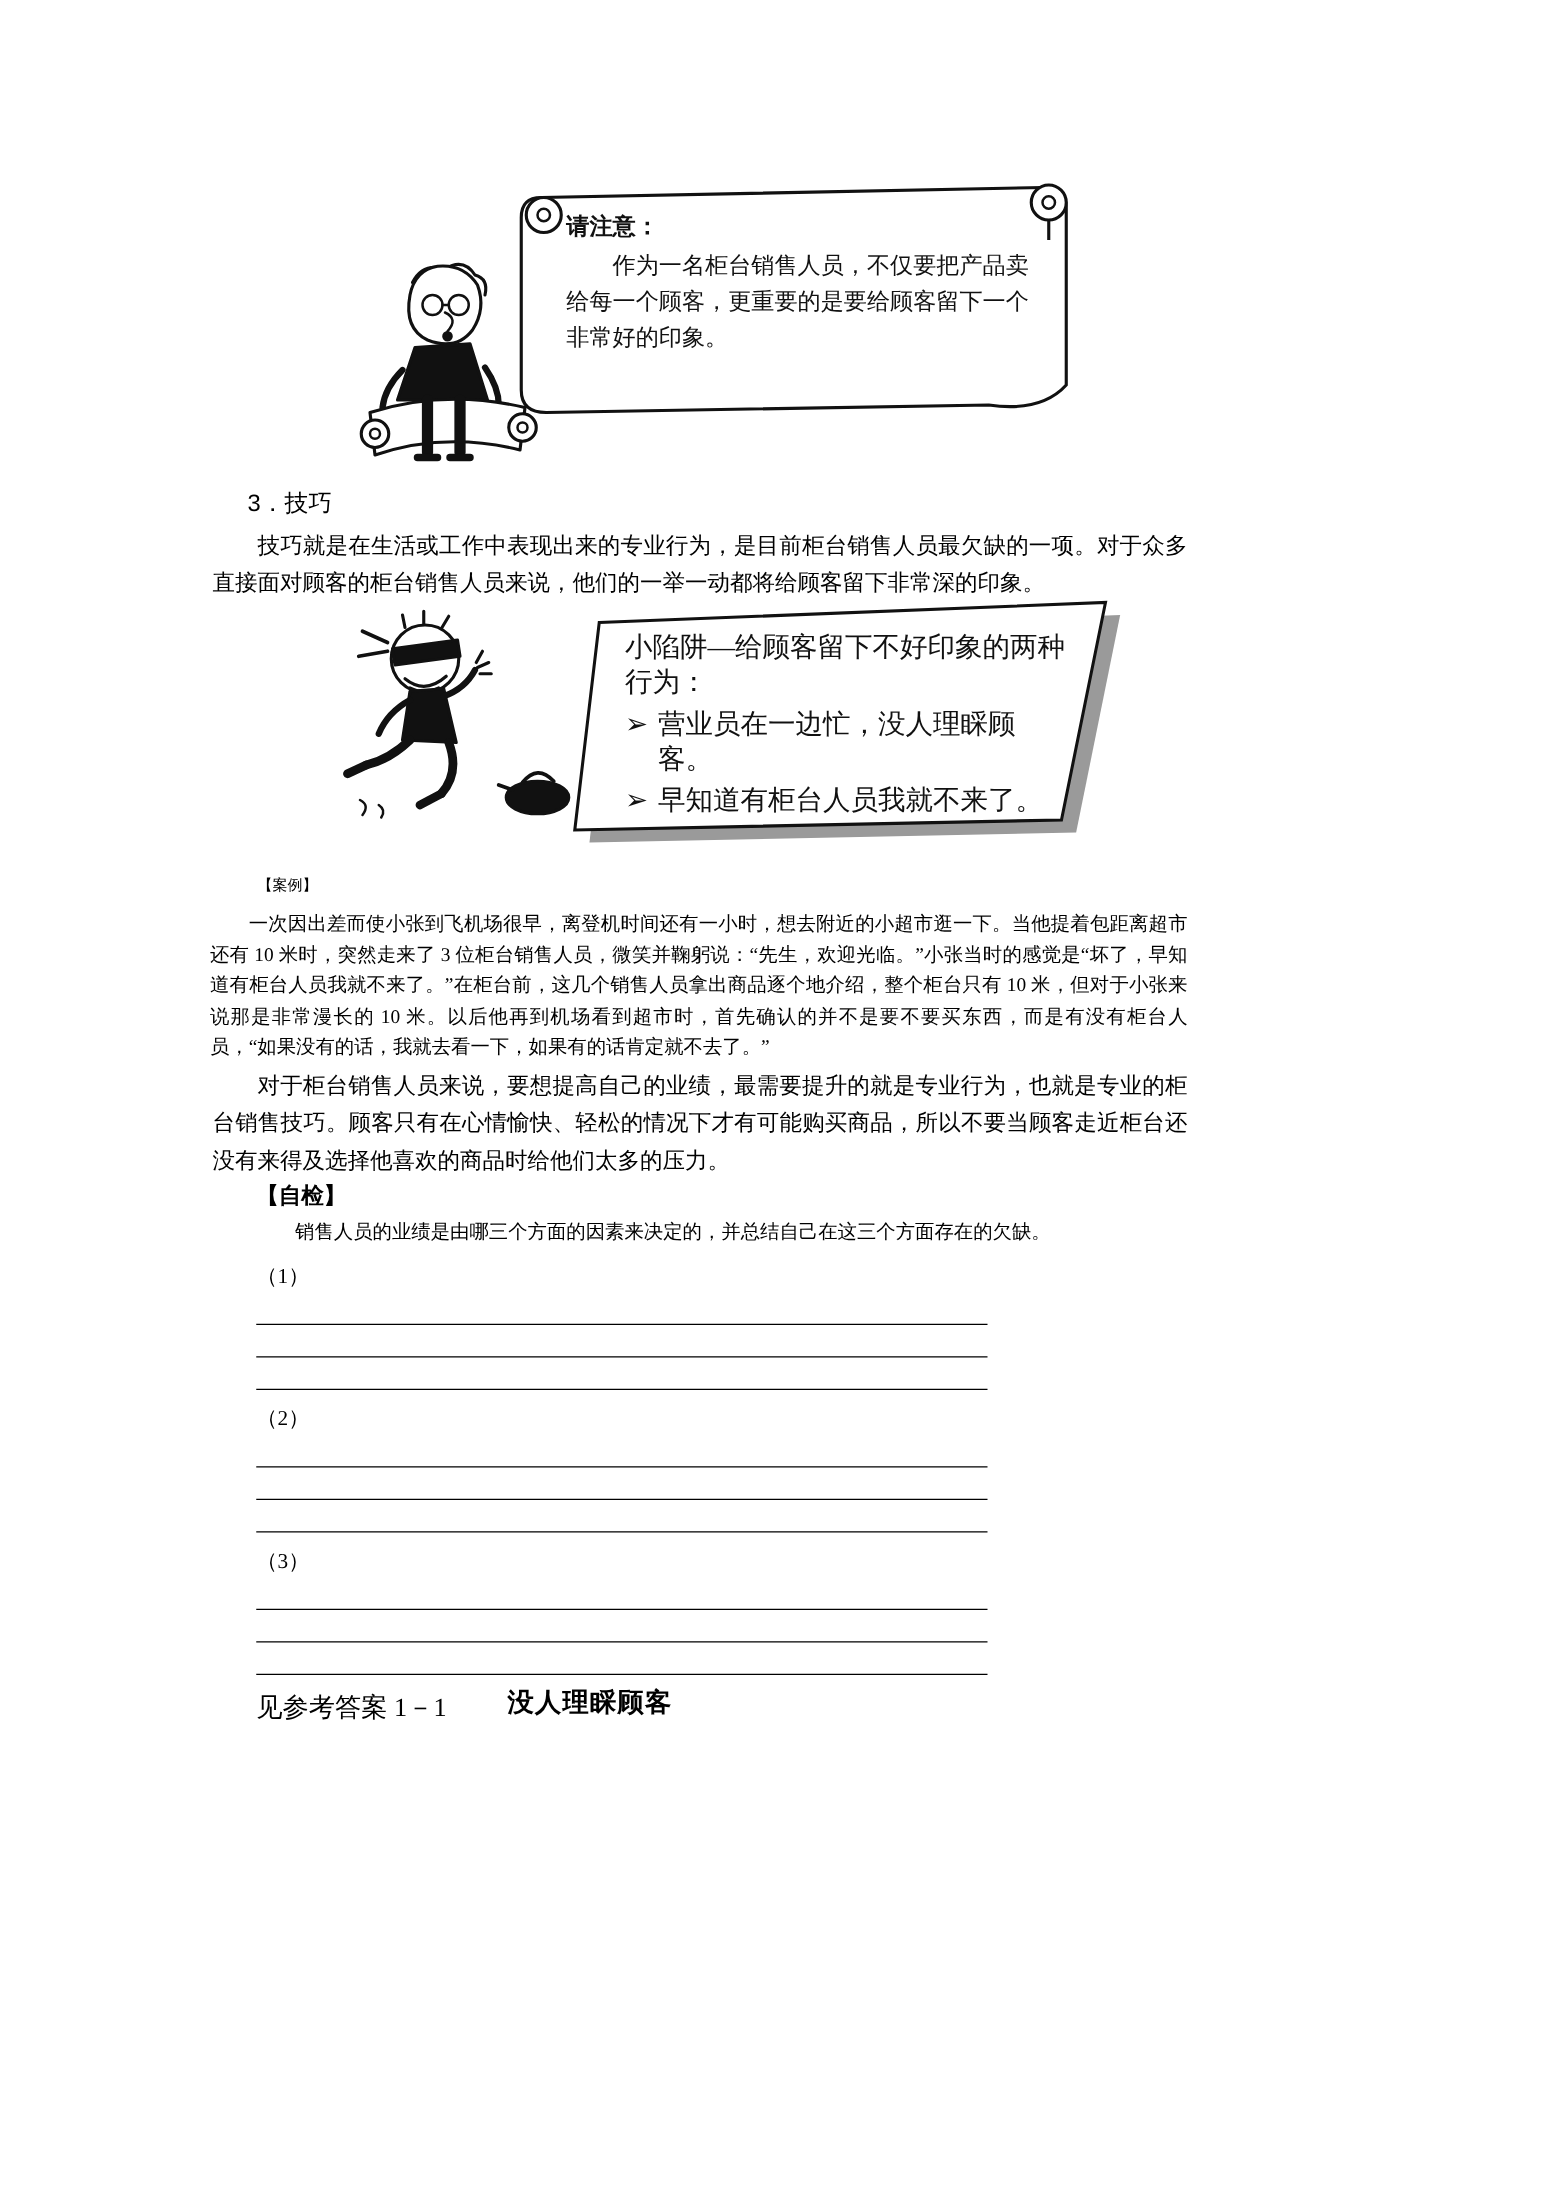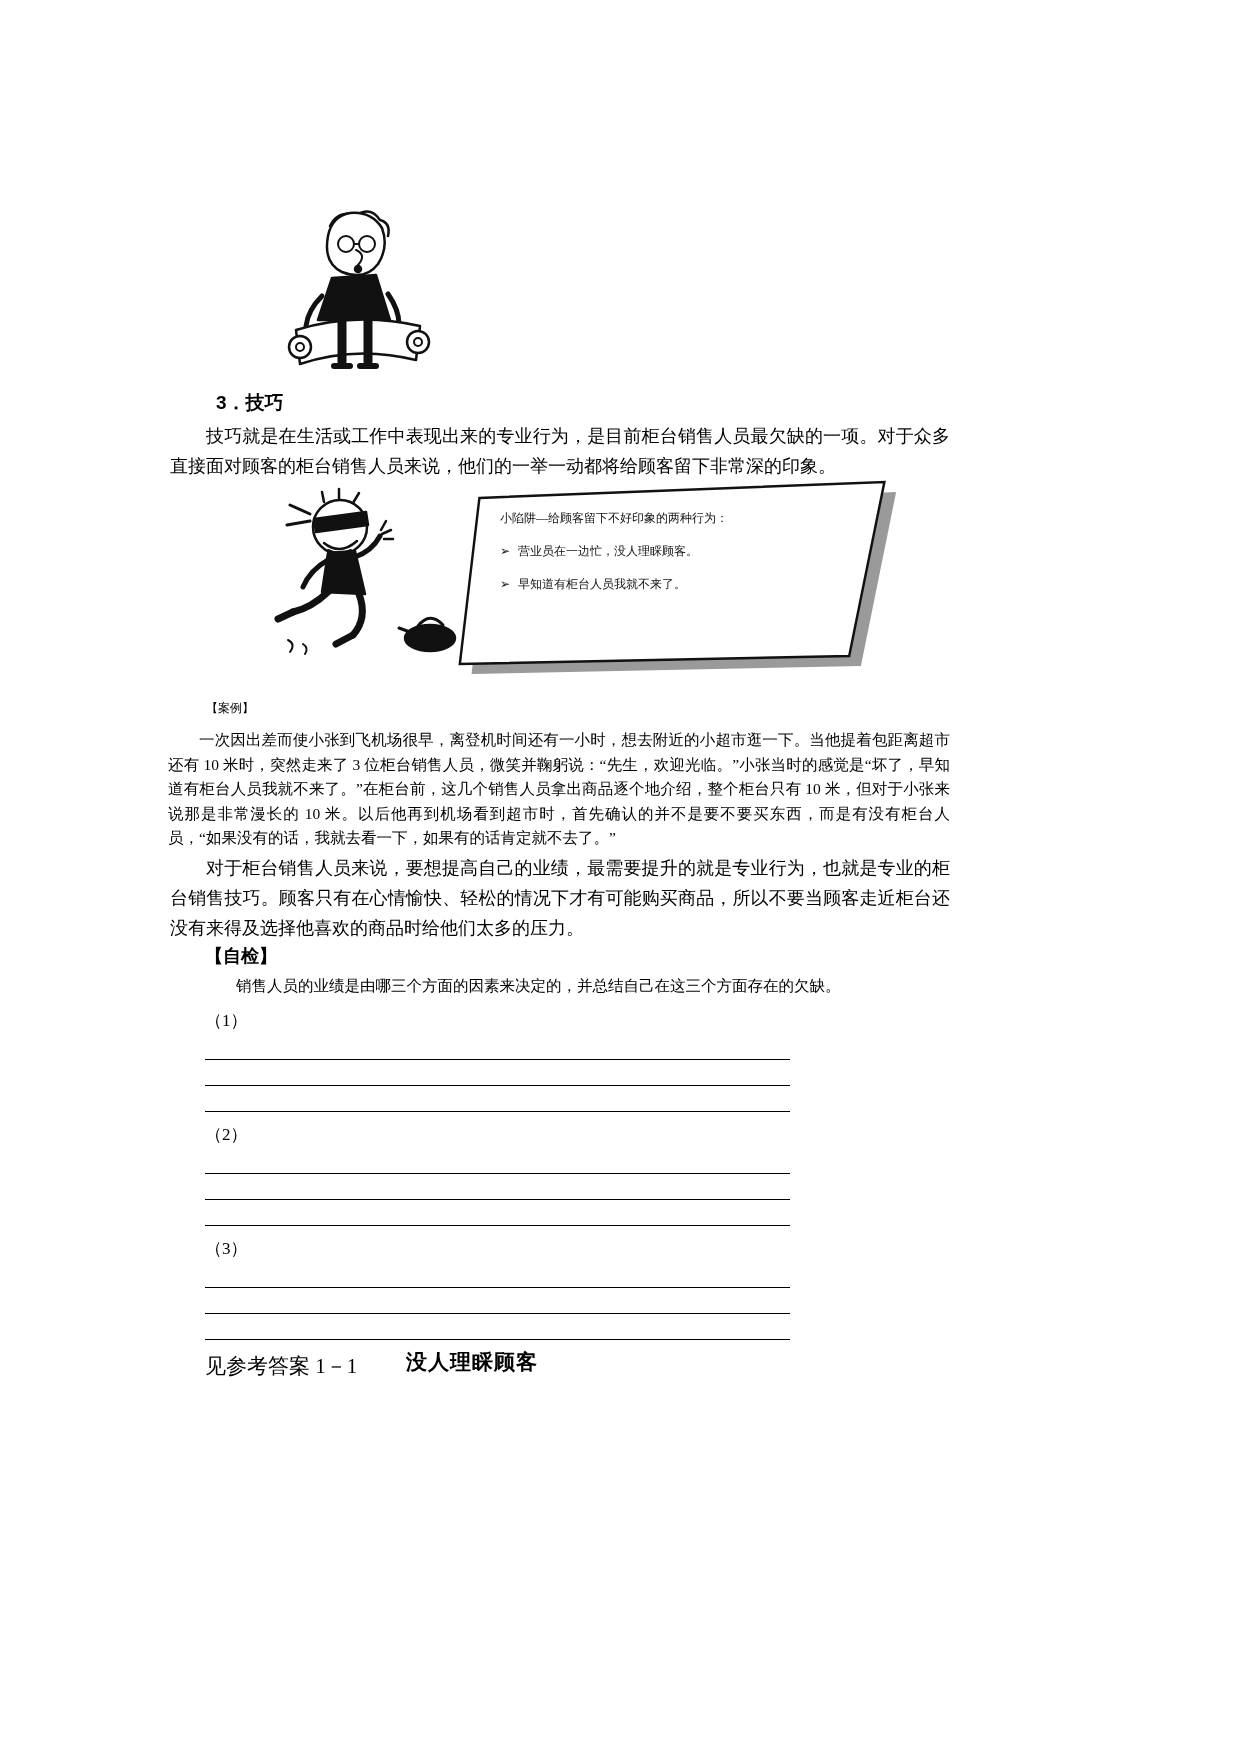--- a/index.html
+++ b/index.html
@@ -25,36 +25,36 @@
   .notice-title { font-weight: bold; }
   .notice-body { text-indent: 2em; margin-top: 2px; }
 
   
   .cartoon1 { position: absolute; left: 270px; top: 198px; width: 190px; height: 188px; z-index: 2; }
   .cartoon2 { position: absolute; left: 258px; top: 486px; width: 215px; height: 185px; z-index: 2; }
   .cartoon1 svg, .cartoon2 svg { width: 100%; height: 100%; }
 
   
   .heading3 {
-    position: absolute; left: 216px; top: 390px;
-    font-size: 19px; font-weight: bold;
+    position: absolute; left: 198px; top: 390px;
+    font-size: 19px; font-weight: normal;
     font-family: "Liberation Sans", "DejaVu Sans", sans-serif;
   }
   .para1 {
     position: absolute; left: 170px; top: 421px; width: 780px;
     font-size: 18px; line-height: 30px; text-indent: 2em; text-align: justify;
   }
 
   
   .trapbox { position: absolute; left: 452px; top: 476px; width: 450px; height: 200px; }
   .trapbox svg { position: absolute; left: 0; top: 0; width: 100%; height: 100%; }
   .trap-text {
     position: absolute; left: 48px; top: 28px; width: 356px;
     font-family: Liberation Serif, serif;
-    font-size: 12px; line-height: 28px; color: #111;
+    font-size: 22px; line-height: 28px; color: #111;
   }
   .trap-item { display: flex; gap: 8px; margin-top: 5px; }
   .trap-bullet { flex: 0 0 auto; }
 
   
   .case-label {
     position: absolute; left: 206px; top: 700px;
     font-size: 12px; font-weight: normal;
     font-family: "Liberation Sans", "DejaVu Sans", sans-serif;
   }
@@ -84,20 +84,34 @@
     position: absolute; left: 406px; top: 1348px;
     font-size: 21px; font-weight: bold; letter-spacing: 1px;
     font-family: "Liberation Sans", "DejaVu Sans", sans-serif;
   }
 </style>
 </head>
 <body>
 
 <div class="page">
 
+  <div class="notice">
+    <svg viewBox="0 0 462 204" preserveAspectRatio="none">
+      <path d="M 30 18 L 432 10 Q 450 10 450 26 L 450 168 Q 430 190 388 184 L 34 190 Q 14 190 14 172 L 14 34 Q 14 18 30 18 Z" fill="#ffffff" stroke="#111" stroke-width="2.5"></path>
+      <circle cx="32" cy="32" r="14" fill="#fff" stroke="#111" stroke-width="2.5"></circle>
+      <circle cx="32" cy="32" r="5" fill="none" stroke="#111" stroke-width="2"></circle>
+      <circle cx="436" cy="22" r="14" fill="#fff" stroke="#111" stroke-width="2.5"></circle>
+      <circle cx="436" cy="22" r="5" fill="none" stroke="#111" stroke-width="2"></circle>
+      <path d="M 436 36 L 436 52" stroke="#111" stroke-width="2.5" fill="none"></path>
+    </svg>
+    <div class="notice-text">
+      <div class="notice-title">请注意：</div>
+      <div class="notice-body">作为一名柜台销售人员，不仅要把产品卖给每一个顾客，更重要的是要给顾客留下一个非常好的印象。</div>
+    </div>
+  </div>
 
   <div class="cartoon1">
     <svg viewBox="0 0 190 188">
       <g stroke="#111" fill="none" stroke-width="2.5" stroke-linecap="round" stroke-linejoin="round">
         <path d="M60 28 q8 -16 26 -11 q15 -9 24 5 q11 3 8 16" fill="#fff"></path>
         <path d="M58 38 q-5 27 14 36 q23 9 36 -8 q11 -17 4 -36 q-11 -17 -32 -15 q-18 3 -22 23 z" fill="#fff"></path>
         <circle cx="76" cy="46" r="8" fill="#fff" stroke-width="2"></circle>
         <circle cx="97" cy="46" r="8" fill="#fff" stroke-width="2"></circle>
         <path d="M84 46 h5" stroke-width="2"></path>
         <path d="M86 52 q11 5 2 15" stroke-width="2"></path>

